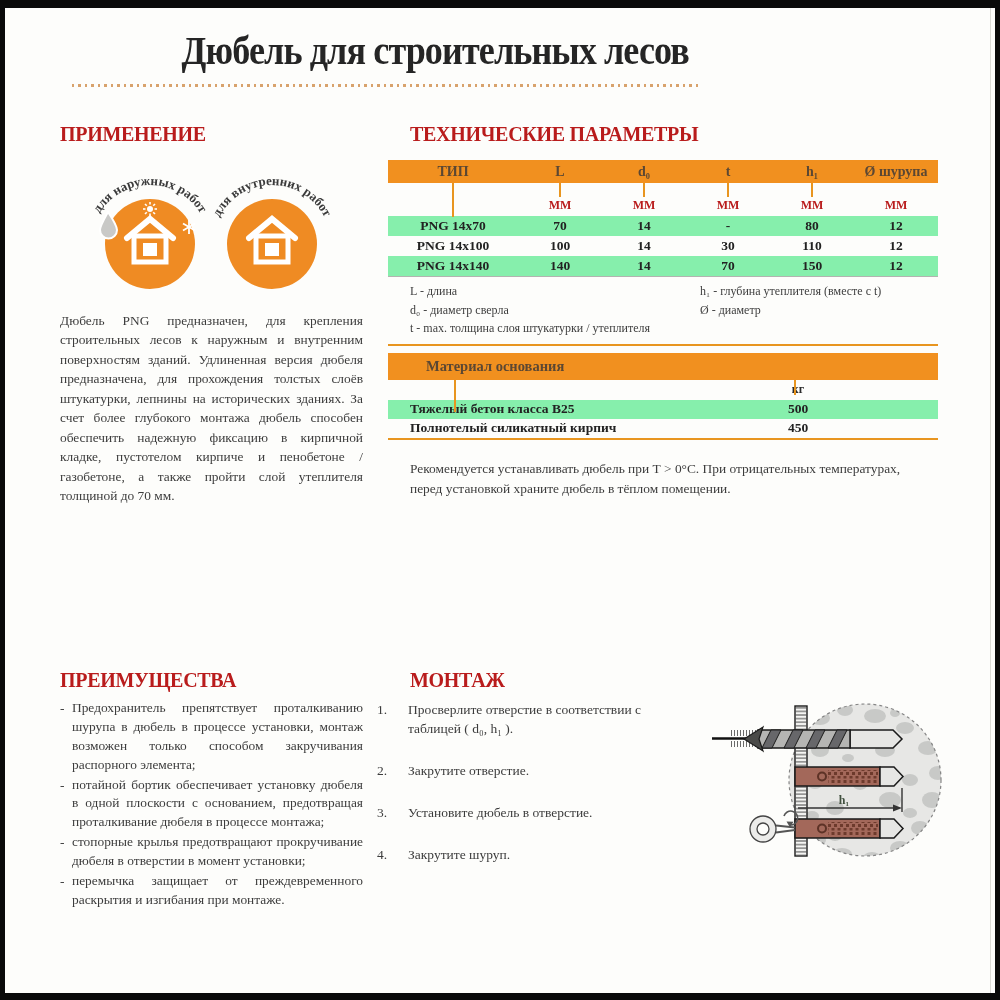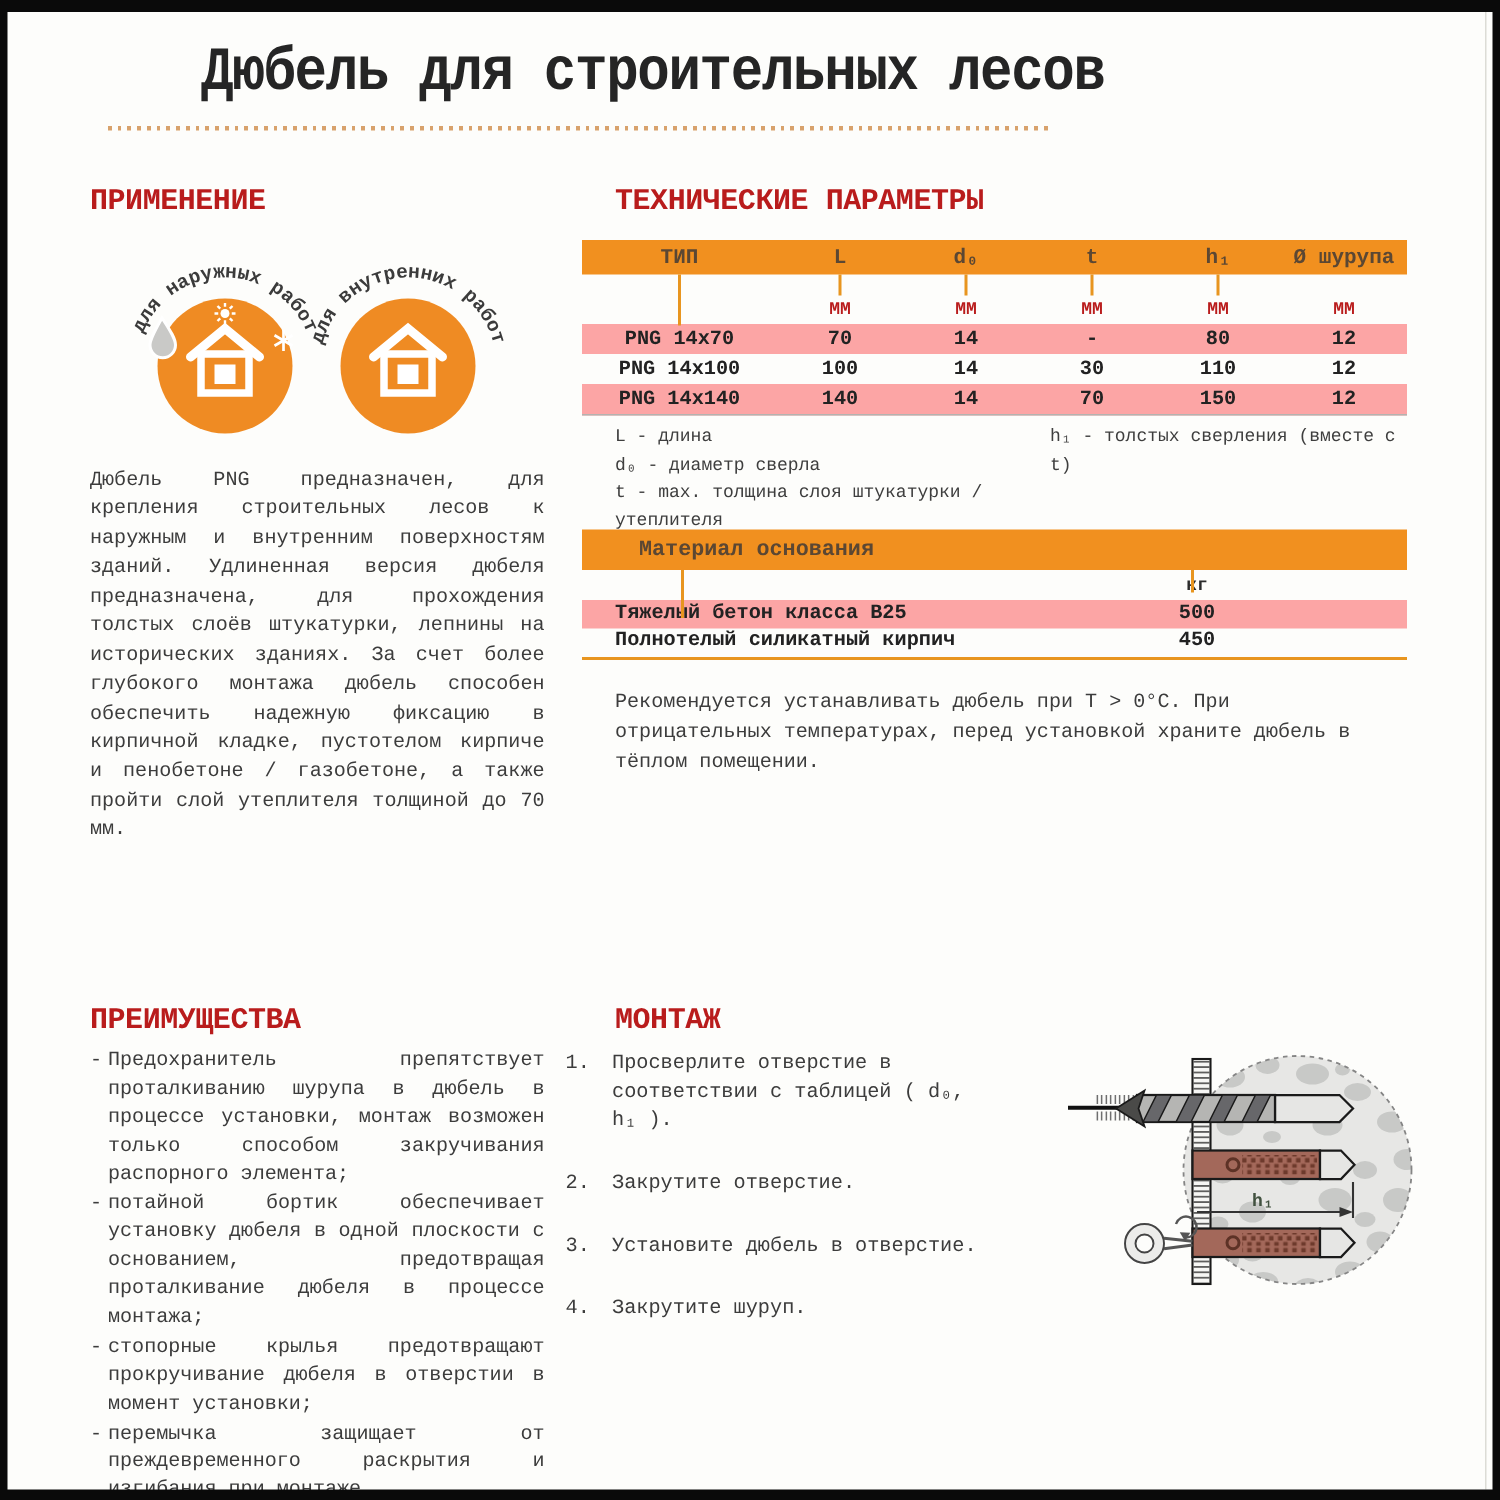--- a/index.html
+++ b/index.html
@@ -1,17 +1,17 @@
 <!DOCTYPE html>
 <html><head>
 <meta charset="utf-8">
 <style>
   html,body{margin:0;padding:0;background:#fff;}
   .page{position:relative;width:1000px;height:1000px;background:#fdfdfb;overflow:hidden;
-        font-family:Liberation Mono, monospace;color:#3a3a3a;}
+        font-family:Liberation Serif, serif;color:#3a3a3a;}
   
   .fr-top{position:absolute;left:0;top:0;width:1000px;height:8px;background:#0a0a0a;z-index:50;}
   .fr-bottom{position:absolute;left:0;top:993px;width:1000px;height:7px;background:#0a0a0a;z-index:50;}
   .fr-left{position:absolute;left:0;top:0;width:5px;height:1000px;background:#0a0a0a;z-index:50;}
   .fr-right{position:absolute;left:995px;top:0;width:5px;height:1000px;background:#0a0a0a;z-index:50;}
   .edge-line{position:absolute;left:990px;top:8px;height:985px;width:1px;background:#dcdcd6;z-index:40;}
 
   .title-wrap{position:absolute;left:0;top:26px;width:870px;text-align:center;}
   .title{display:inline-block;font-size:41px;font-weight:700;color:#252525;letter-spacing:-1px;
          transform:scaleX(0.88);transform-origin:center;white-space:nowrap;}
@@ -32,21 +32,21 @@
            background:#F1901F;color:#5b4733;font-weight:700;font-size:14.5px;}
   .o-head2 .c1{padding-left:38px;}
   .o-head2 .c2{padding-right:8px;}
   .tick{position:absolute;width:2px;background:#E8951F;}
   .units-row{display:grid;grid-template-columns:130px repeat(5,1fr);height:33px;
              align-items:end;font-size:12px;font-weight:700;color:#b91c1c;}
   .units-row div{text-align:center;padding-bottom:3px;}
   .d-row{display:grid;grid-template-columns:130px repeat(5,1fr);height:20px;align-items:center;
          font-size:13.5px;font-weight:700;color:#222;}
   .d-row div{text-align:center;}
-  .row-gray{background:#fca5a5;}
+  .row-gray{background:#86efac;}
   .rows-end{border-bottom:1.5px solid #b3b3b0;}
   .legend{display:flex;font-size:12px;color:#3e3e3e;line-height:1.55;margin-top:5px;}
   .legend .lcol{width:290px;padding-left:22px;}
   .legend .rcol{flex:1;}
   .o-line{height:2px;background:#E8951F;}
 
   .loads-row{display:flex;height:18.5px;align-items:center;font-size:13.5px;font-weight:700;color:#222;}
   .loads-row .m{flex:1;padding-left:22px;}
   .loads-row .v{width:280px;text-align:center;}
   .kg-row{display:flex;height:20px;align-items:end;}
@@ -180,21 +180,22 @@
         <div>150</div>
         <div>12</div>
       </div>
       <div class="legend">
         <div class="lcol">
           <div>L - длина</div>
           <div>d₀ - диаметр сверла</div>
           <div>t - max. толщина слоя штукатурки / утеплителя</div>
         </div>
         <div class="rcol">
-          <div>h₁ - толстых сверления (вместе с t)</div>
+          <div>h₁ - глубина утеплителя (вместе с t)</div>
+          <div>Ø - диаметр</div>
         </div>
       </div>
       <div class="o-line" style="margin-top:6px;"></div>
     </div>
   </div>
 
   <div class="tbl" style="top:353px;">
     <div style="position:relative;">
       <div class="o-head2">
         <div class="c1">Материал основания</div>

